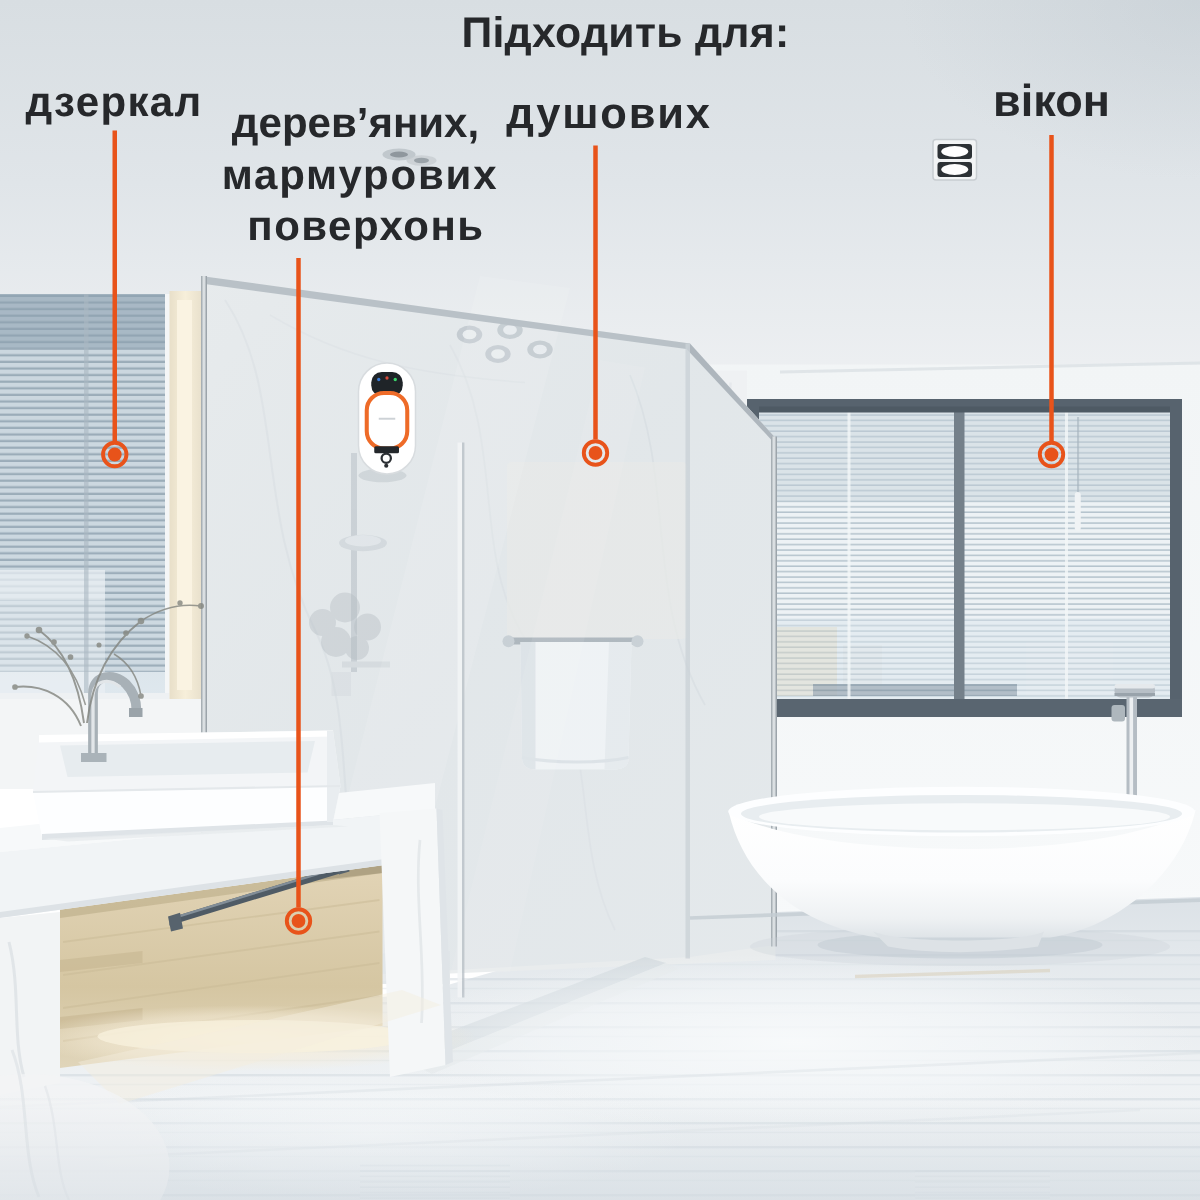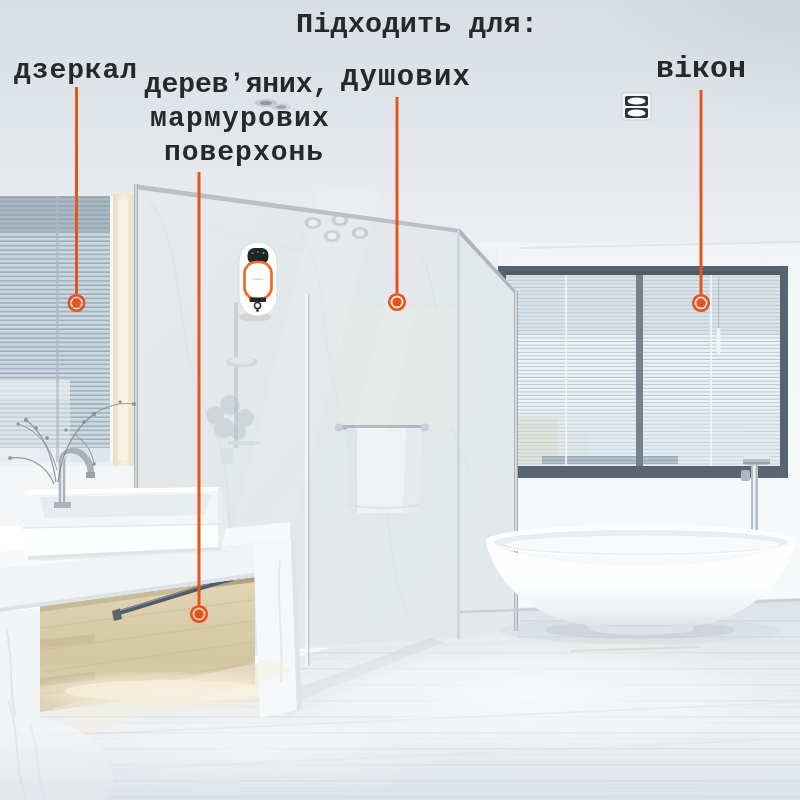--- a/index.html
+++ b/index.html
@@ -1,16 +1,16 @@
 <!DOCTYPE html>
 <html><head>
 <meta charset="utf-8">
 <style>
 html,body{margin:0;padding:0;background:#fff}
-#page{width:800px;height:800px;position:relative;overflow:hidden;font-family:Liberation Mono, monospace}
+#page{width:800px;height:800px;position:relative;overflow:hidden;font-family:Liberation Sans, sans-serif}
 svg{display:block}
 </style>
 </head>
 <body>
 <div id="page">
 <svg width="800" height="800" viewBox="0 0 800 800">
 <defs>
 <linearGradient id="ceil" x1="0" y1="0" x2="0" y2="1">
  <stop offset="0" stop-color="#d8dee2"></stop>
  <stop offset="0.45" stop-color="#e0e5e9"></stop>

